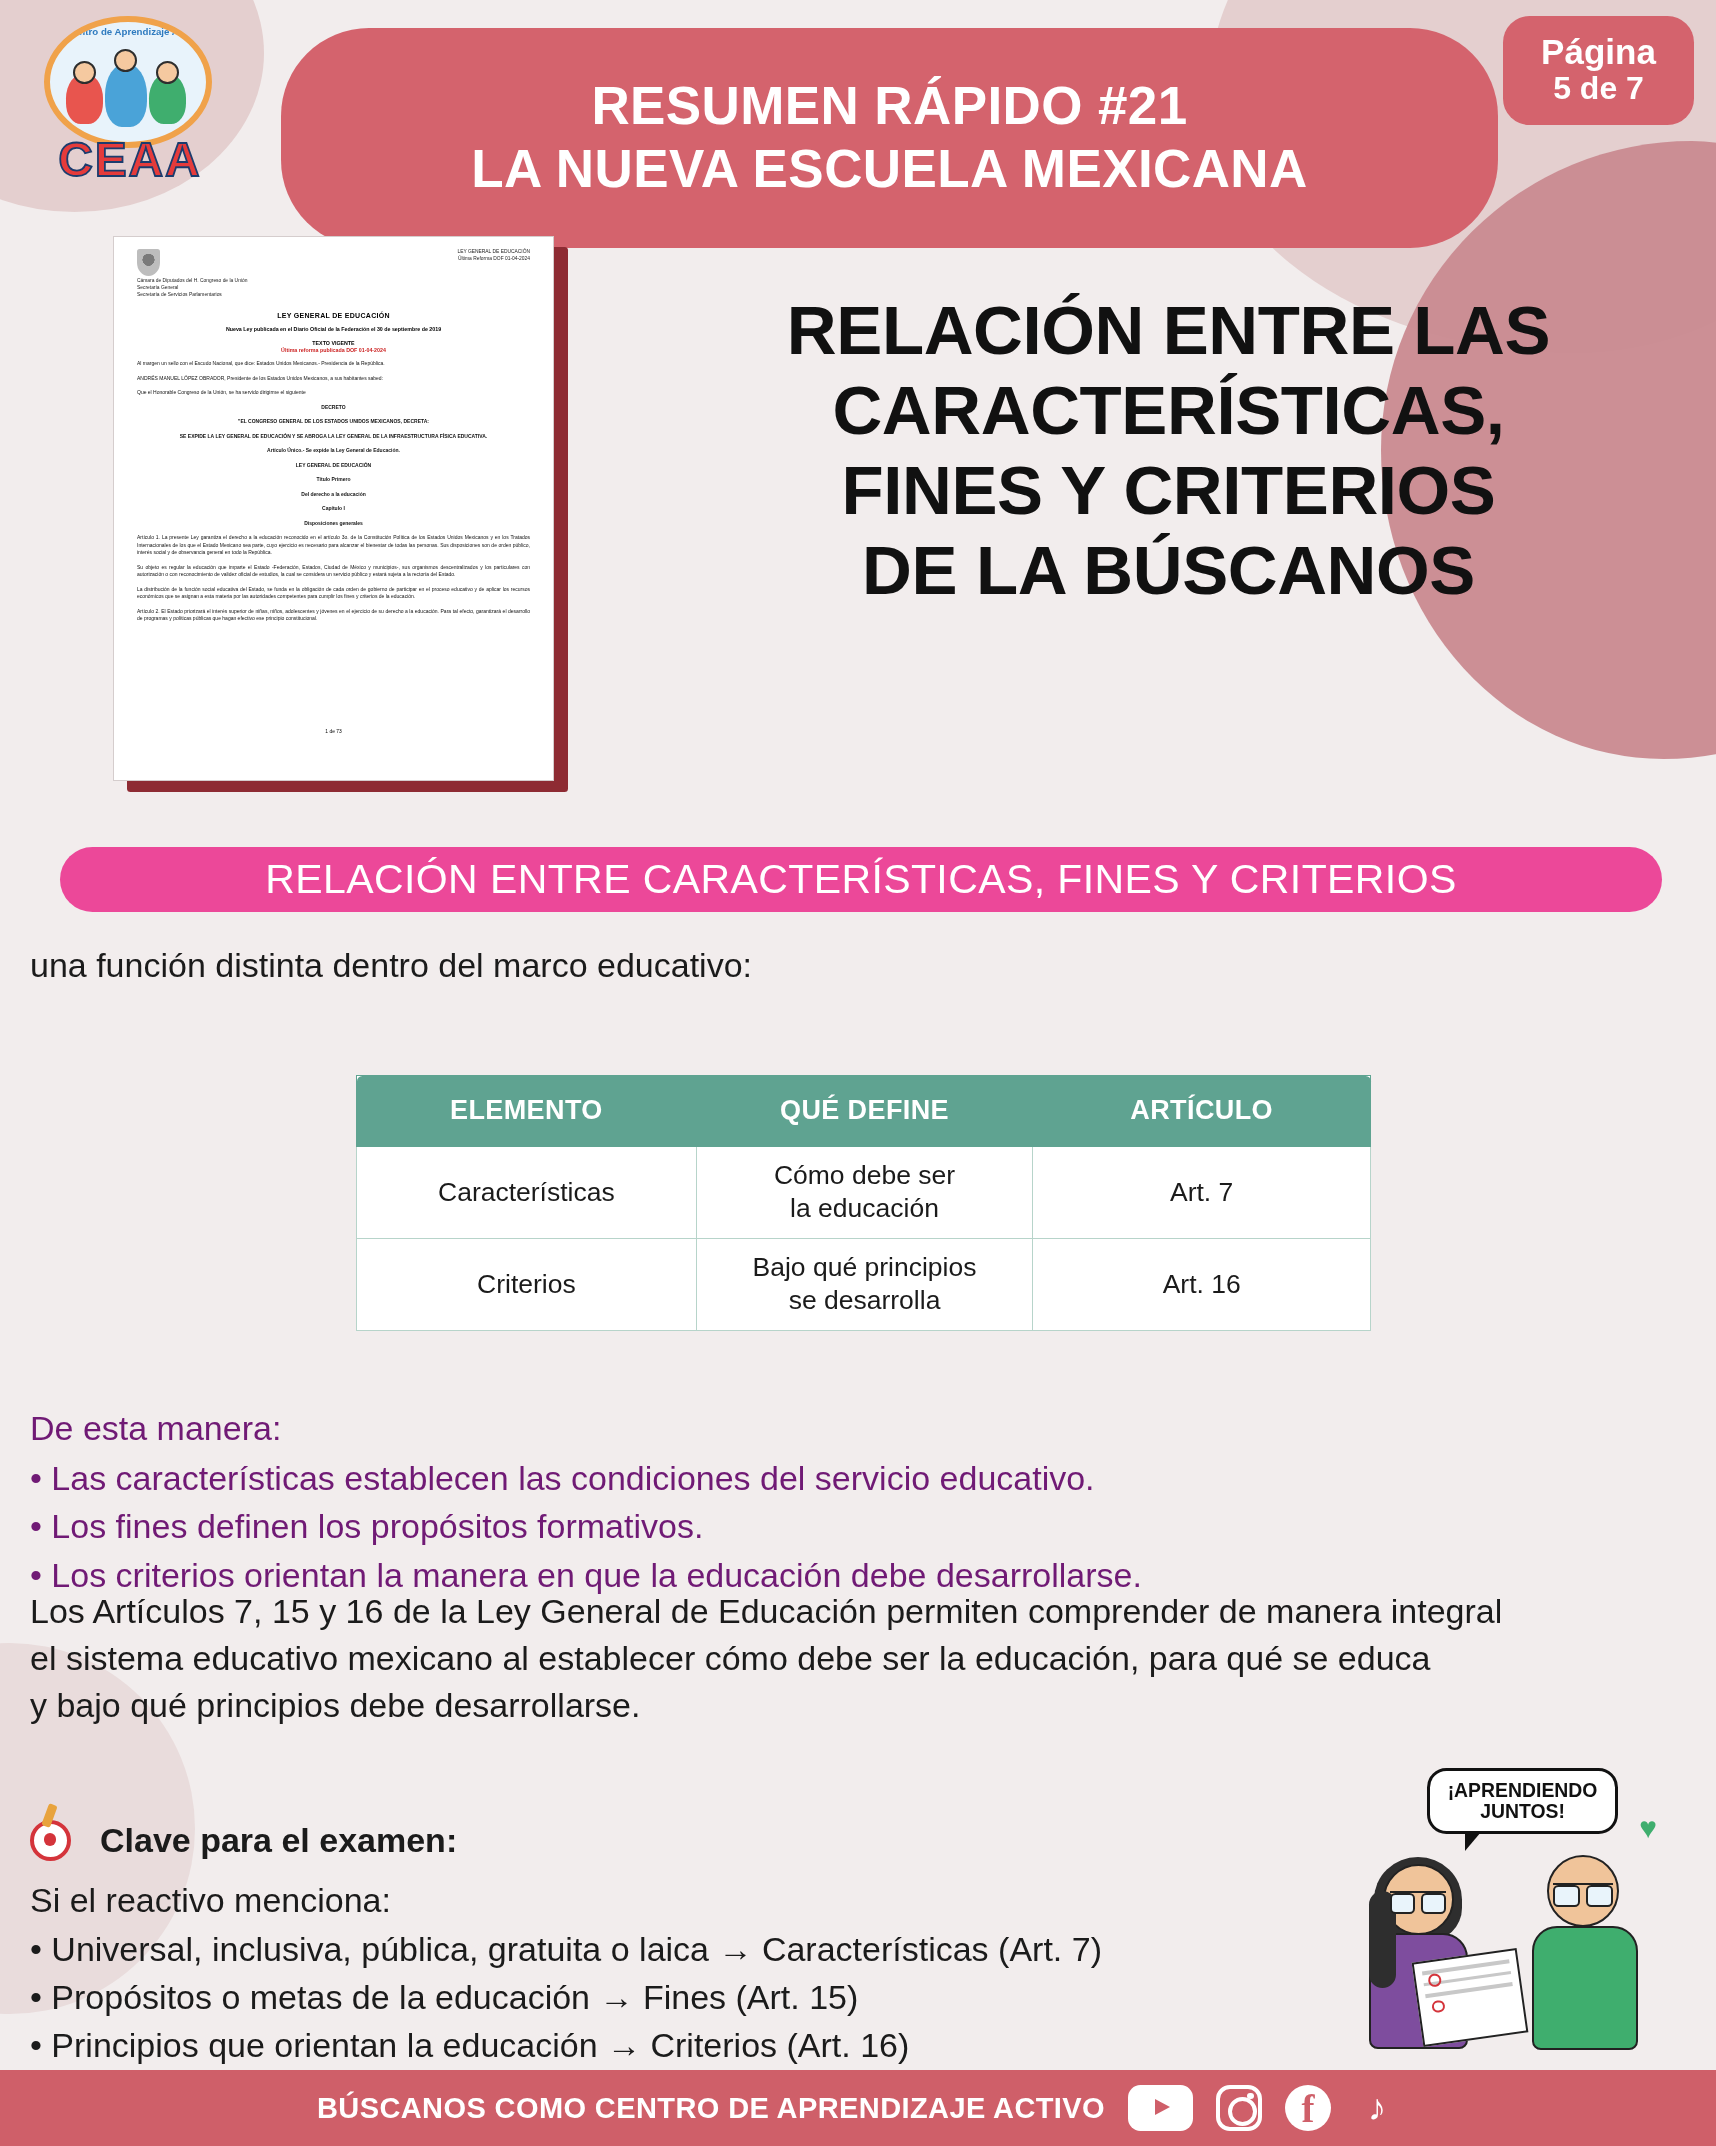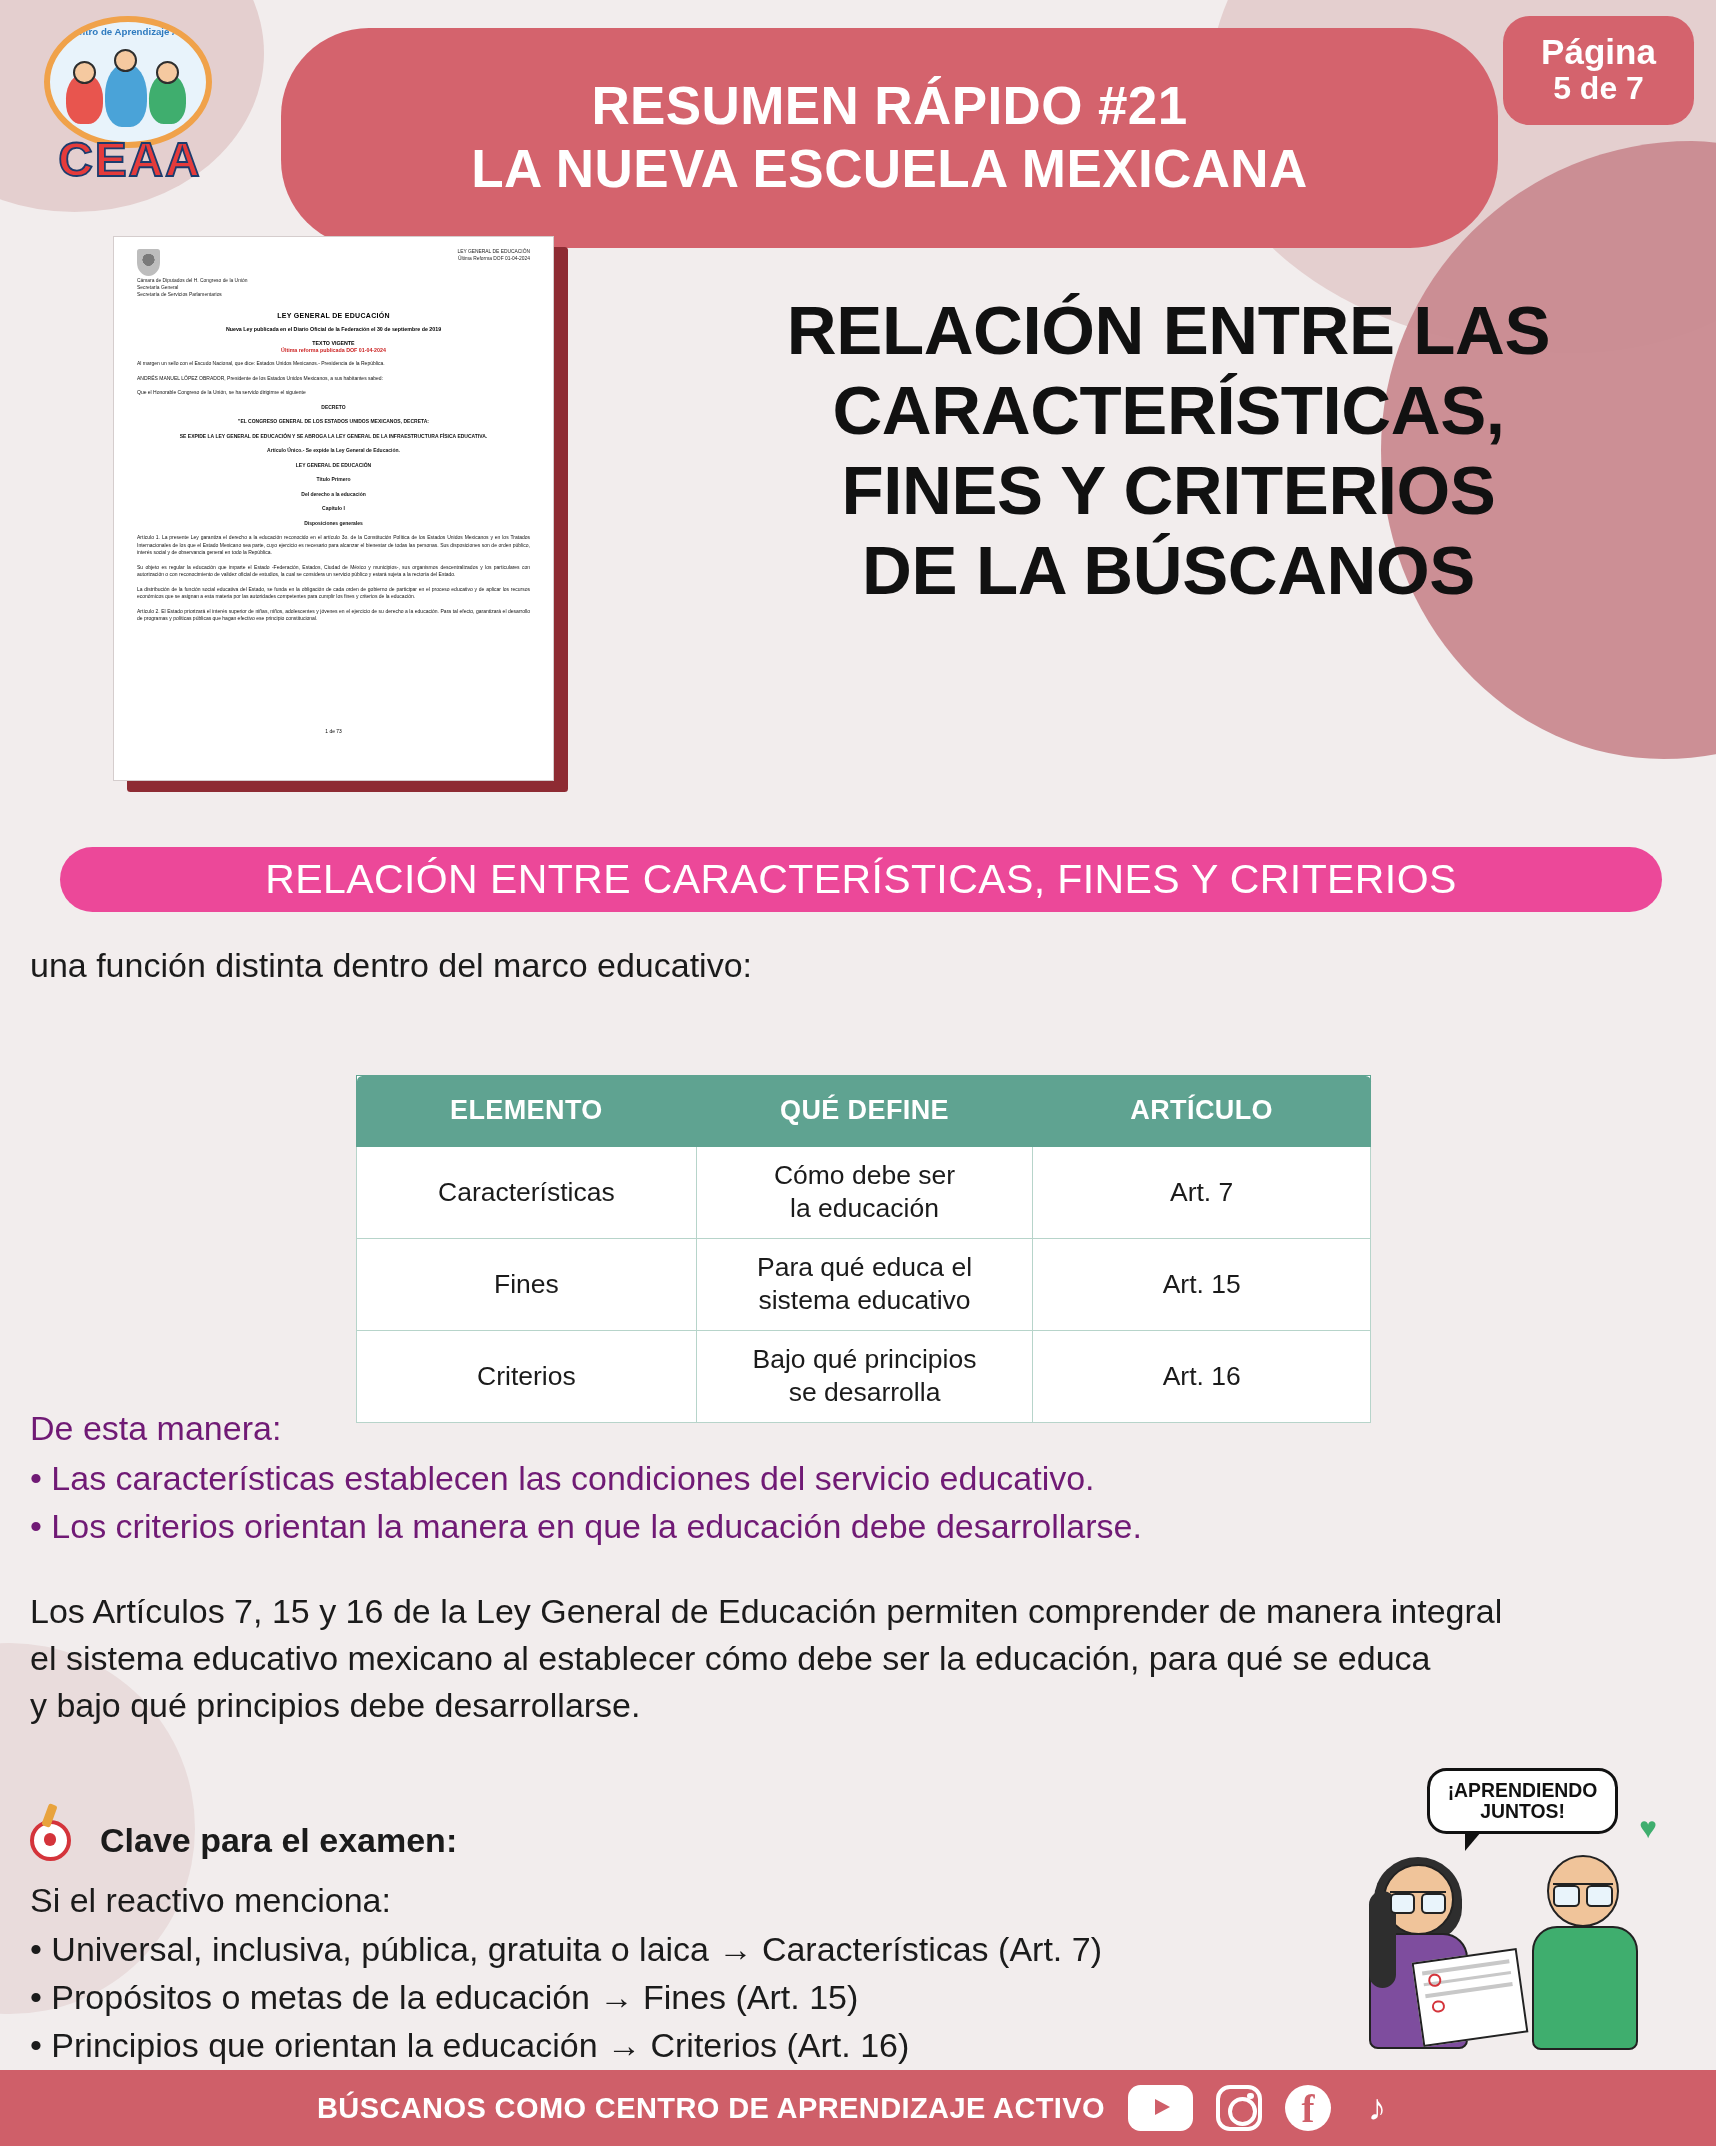--- a/index.html
+++ b/index.html
@@ -572,42 +572,35 @@
     <tbody>
       <tr>
         <td class="c1">Características</td>
         <td class="c2">
           <div>Cómo debe ser</div>
           <div>la educación</div>
         </td>
         <td class="c3">Art. 7</td>
       </tr>
       <tr>
-        <td class="c1">Fines</td>
-        <td class="c2">
-          <div>Para qué educa el</div>
-          <div>sistema educativo</div>
-        </td>
-        <td class="c3">Art. 15</td>
-      </tr>
-      <tr>
         <td class="c1">Criterios</td>
         <td class="c2">
           <div>Bajo qué principios</div>
           <div>se desarrolla</div>
         </td>
         <td class="c3">Art. 16</td>
       </tr>
     </tbody>
   </table>
 
   <div class="after-table">
     <div class="lead">De esta manera:</div>
     <ul>
       <li>• Las características establecen las condiciones del servicio educativo.</li>
+      <li>• Los fines definen los propósitos formativos.</li>
       <li>• Los criterios orientan la manera en que la educación debe desarrollarse.</li>
     </ul>
   </div>
 
   <div class="idea-block">
     <div>Los Artículos 7, 15 y 16 de la Ley General de Educación permiten comprender de manera integral</div>
     <div>el sistema educativo mexicano al establecer cómo debe ser la educación, para qué se educa</div>
     <div>y bajo qué principios debe desarrollarse.</div>
   </div>
 

